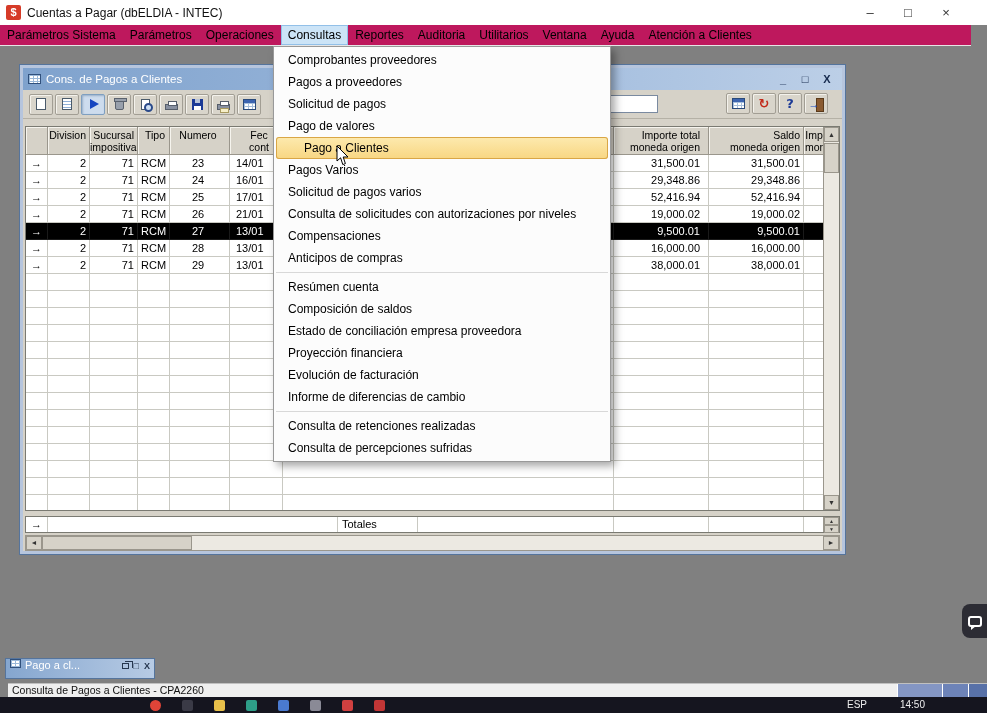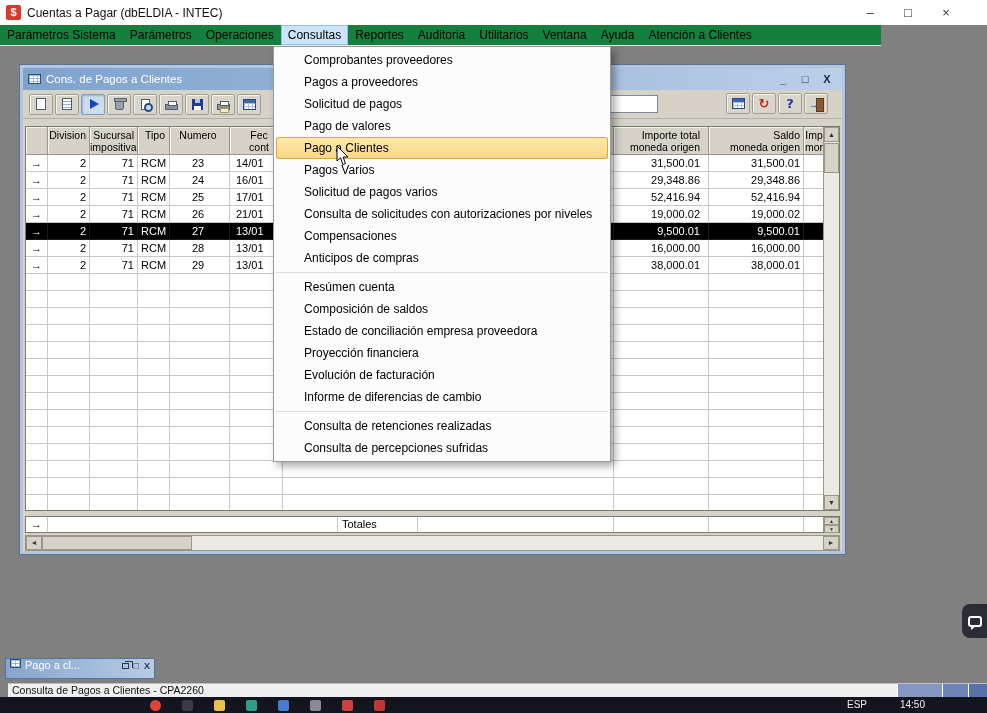--- a/index.html
+++ b/index.html
@@ -7,21 +7,21 @@
   body{position:relative;font-family:"Liberation Sans","DejaVu Sans",sans-serif;background:#808080}
 
   
   .titlebar{position:absolute;top:0;left:0;width:987px;height:25px;background:#fff;display:flex;align-items:center}
   .app-icon{width:15px;height:15px;margin-left:6px;background:#d63b28;color:#fff;font-size:11px;font-weight:bold;text-align:center;line-height:15px;border-radius:2px;flex:none}
   .app-title{margin-left:6px;font-size:12px;color:#111;white-space:nowrap}
   .win-controls{position:absolute;right:22px;top:0;height:25px;display:flex}
   .wc{width:38px;height:25px;text-align:center;line-height:25px;font-size:13px;color:#333}
 
   
-  .menubar{position:absolute;top:25px;left:0;width:881px;height:21px;background:#15803d;display:flex;font-size:12px;border-bottom:1px solid #e6e6e6}
+  .menubar{position:absolute;top:25px;left:0;width:971px;height:21px;background:#be185d;display:flex;font-size:12px;border-bottom:1px solid #e6e6e6}
   .mitem{padding:0 7px;line-height:20px;color:#000;white-space:nowrap}
   .mitem.active{background:#cce4f7;box-shadow:inset 0 0 0 1px #92c0e8}
 
   
   .workspace{position:absolute;top:46px;left:0;width:987px;height:637px;background:#808080;overflow:hidden}
 
   
   .cw{position:absolute;left:20px;top:19px;width:825px;height:489px;border:3px solid #b6c5dd;outline:1px solid #55749c;background:#d6d2c8}
   .cw-title{position:absolute;left:0;top:0;width:819px;height:22px;background:linear-gradient(90deg,#7fa2cd 0%,#9db9dc 55%,#bccfe7 100%);display:flex;align-items:center;padding:0 5px;color:#fff;font-size:11.5px}
   .t-icon{width:13px;height:10px;background:#fff;border:1px solid #30507c;background-image:linear-gradient(#9ab8d8 1px,transparent 1px),linear-gradient(90deg,#9ab8d8 1px,transparent 1px);background-size:4px 3px;margin-right:5px;flex:none}
@@ -97,21 +97,21 @@
   .t-spin .sp{flex:1;background:#d6d2c8;border:1px solid #9a968c;font-size:5px;line-height:6px;text-align:center;color:#333}
 
   
   .hscroll{position:absolute;left:2px;top:467px;width:815px;height:16px;background:#ece9e2;border:1px solid #9a968c;display:flex}
   .hs-btn{width:16px;height:14px;background:#d6d2c8;border:1px solid #9a968c;font-size:7px;line-height:12px;text-align:center;color:#333;flex:none}
   .hs-track{flex:1;position:relative}
   .hs-thumb{position:absolute;left:0;top:0;width:150px;height:14px;background:#d6d2c8;border:1px solid #9a968c}
 
   
   .dropdown{position:absolute;left:273px;top:0;width:338px;background:#fcfcfc;border:1px solid #999;box-shadow:4px 4px 8px rgba(0,0,0,.35);padding:2px 0;z-index:50}
-  .dmi{height:22px;line-height:22px;padding-left:30px;font-size:12px;color:#000;white-space:nowrap;overflow:hidden}
+  .dmi{height:22px;line-height:22px;padding-left:14px;font-size:12px;color:#000;white-space:nowrap;overflow:hidden}
   .dmi.hl{background:linear-gradient(#fdeaaf,#f8d682);box-shadow:inset 0 0 0 1px #d9a646;border-radius:3px;margin:0 2px;padding-left:28px}
   .dsep{height:1px;background:#d8d8d8;margin:3px 2px}
   .cursor{position:absolute;left:336px;top:100px;z-index:60}
 
   
   .minwin{position:absolute;left:5px;top:612px;width:150px;height:21px;border:1px solid #55749c;background:linear-gradient(90deg,#85a6cf,#b7cbe4);display:flex;align-items:flex-start;padding:0 4px;color:#fff;font-size:11px;z-index:20}
   .minwin .t-icon{width:11px;height:9px;margin-right:4px}
   .mw-btns{margin-left:auto;display:flex;align-items:center;gap:5px}
   .mwb{color:#26374f;font-size:9px;font-weight:bold;line-height:14px;display:flex;align-items:center;justify-content:center}
   .ic-restore{width:7px;height:6px;border:1px solid #26374f;position:relative;background:transparent}

